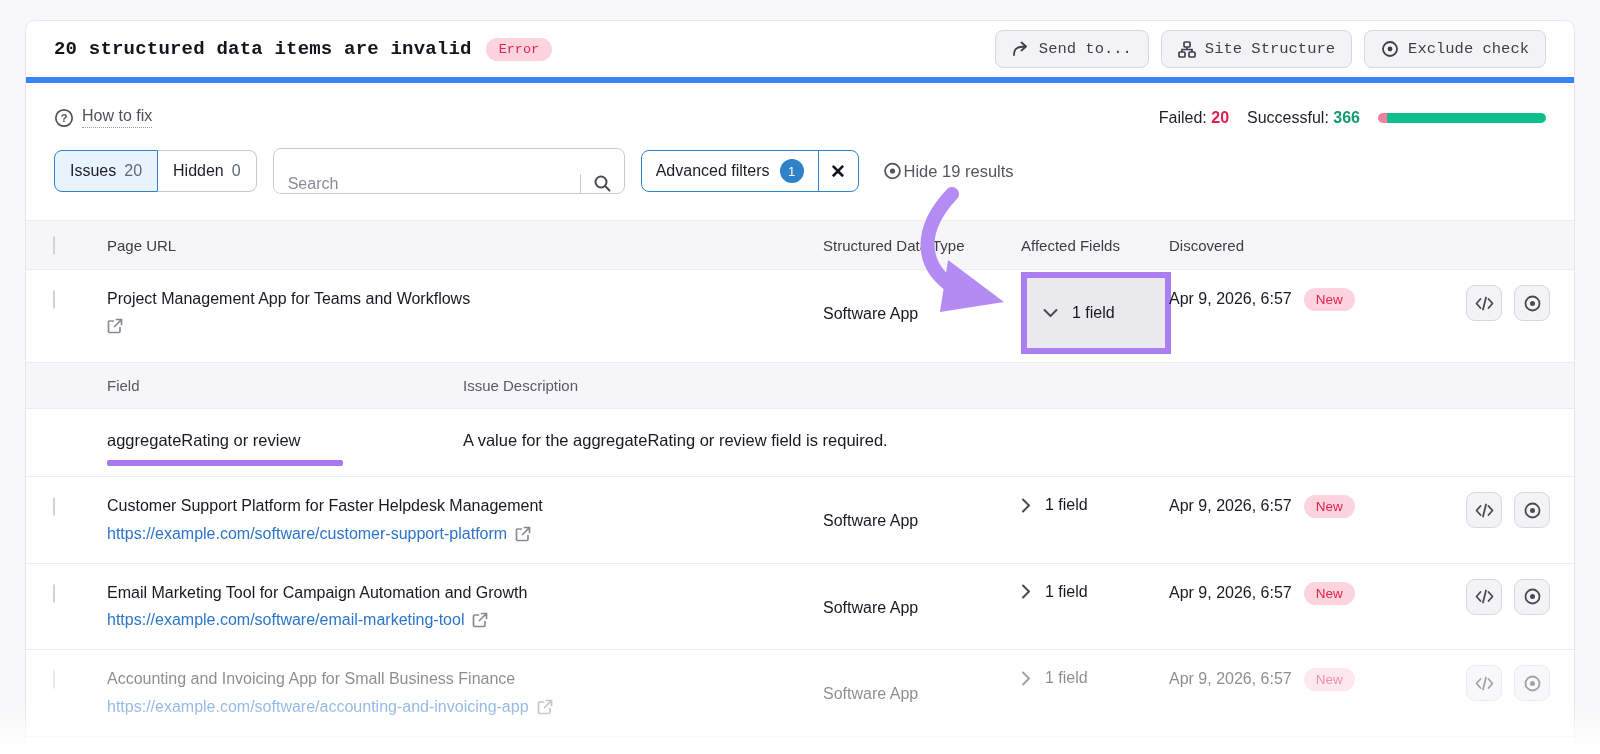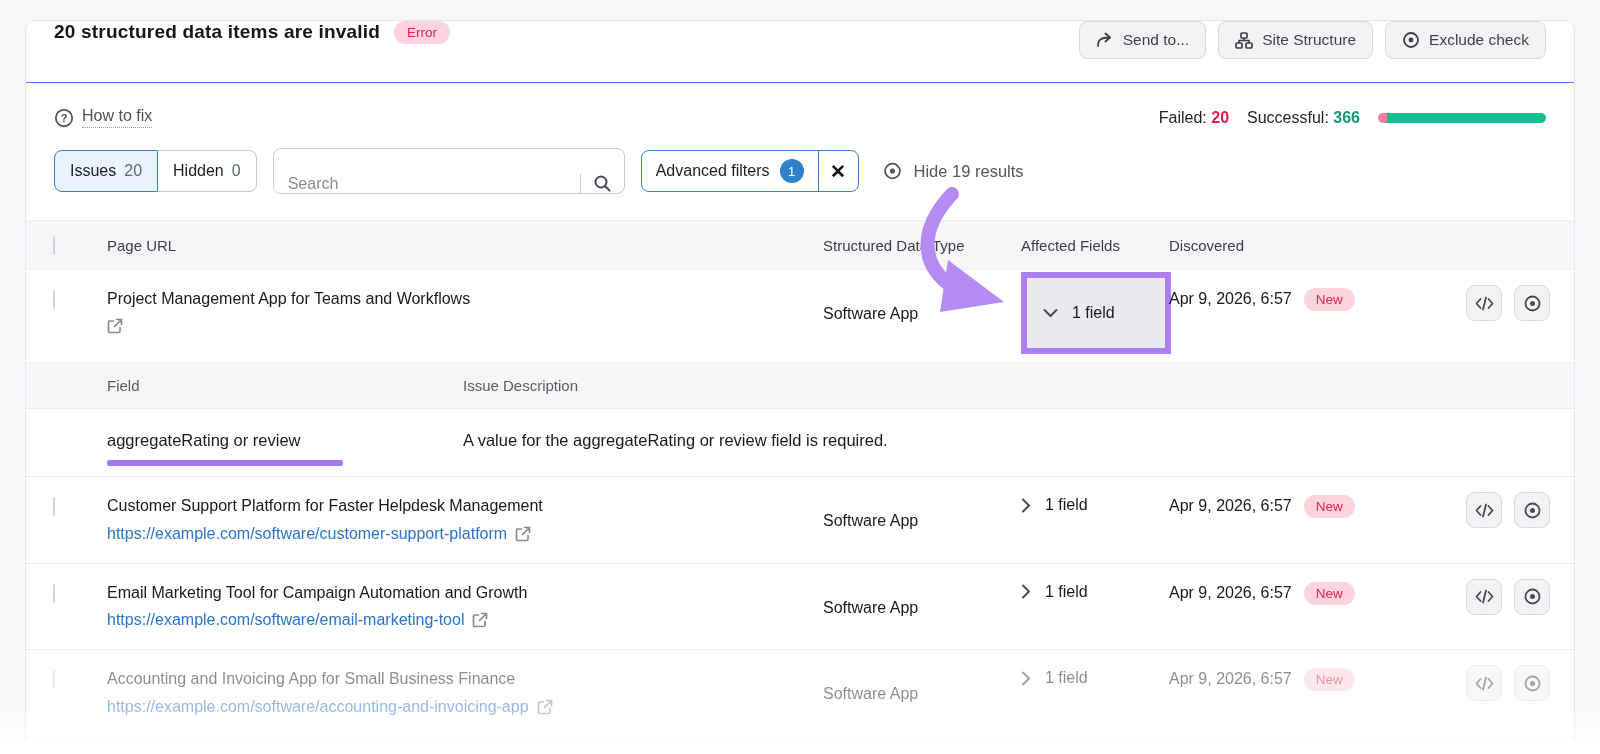--- a/index.html
+++ b/index.html
@@ -2,22 +2,22 @@
 <html><head>
 <meta charset="utf-8">
 <style>
   * { margin:0; padding:0; box-sizing:border-box; }
   html,body { width:1600px; height:754px; overflow:hidden; background:#f8f8fa;
               font-family:"Liberation Sans", sans-serif; color:#1a1a24; }
   .card { position:absolute; left:25px; top:20px; width:1550px; height:790px;
           background:#fff; border:1px solid #e6e6ee; border-radius:10px; overflow:hidden; }
 
   
-  .hdr { display:flex; align-items:flex-start; height:62px; padding:0 28px;
-         border-bottom:1px solid #3b82f6; }
+  .hdr { display:flex; align-items:center; height:62px; padding:0 28px;
+         border-bottom:6px solid #3b82f6;font-family:Liberation Mono, monospace; }
   .hdr-title { font-size:19px; font-weight:700; color:#15151f; letter-spacing:.2px; }
   .badge-error { margin-left:14px; background:#fdd3de; color:#e0244e; font-size:13.5px;
                  padding:4px 13px; border-radius:13px; }
   .hdr-btns { margin-left:auto; display:flex; gap:12px;padding-left:39px; }
   .btn { display:flex; align-items:center; gap:9px; height:38px; padding:0 16px;
          background:#f3f3f6; border:1px solid #d8d8e1; border-radius:8px;
          font-size:15.5px; color:#3f3f4c; cursor:pointer; }
 
   
   .subrow { display:flex; align-items:center; padding:24px 28px 0 28px; }
@@ -48,21 +48,21 @@
                  border-left:1px solid #c9c9d4; cursor:pointer; }
   .advpill { display:flex; align-items:stretch; height:42px; border:1px solid #3282c8;
              border-radius:8px; background:#fff; overflow:hidden; }
   .advpill .main { display:flex; align-items:center; gap:10px; padding:0 14px;
                    font-size:16px; color:#1d1d28; cursor:pointer; }
   .advpill .num { width:24px; height:24px; border-radius:50%; background:#2f81c9; color:#fff;
                   font-size:13px; display:flex; align-items:center; justify-content:center; }
   .advpill .close { width:40px; display:flex; align-items:center; justify-content:center;
                     border-left:1px solid #3282c8; font-size:19px; font-weight:700;
                     color:#14141e; cursor:pointer; }
-  .hideres { display:flex; align-items:center; gap:10px; color:#55555f; font-size:16.5px;
+  .hideres { display:flex; align-items:center; color:#55555f; font-size:16.5px;
              margin-left:6px; cursor:pointer; }
 
   
   .tbl { margin-top:26px; }
   .grid-main { display:grid; grid-template-columns:81px 716px 198px 148px 1fr; }
   .thead { background:#f6f6f9; border-top:1px solid #ececf1; border-bottom:1px solid #ececf1;
            height:50px; align-items:center; font-size:15px; color:#3c3c48; }
   .cell-check { padding-left:27px; }
   .checkbox { width:24px; height:24px; border:1.5px solid #d2d2dc; border-radius:7px;
               background:#fff; cursor:pointer; }

